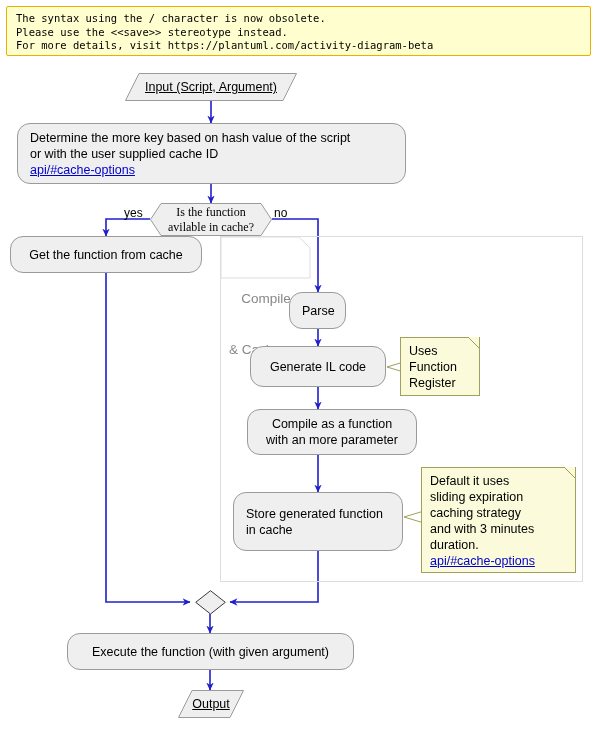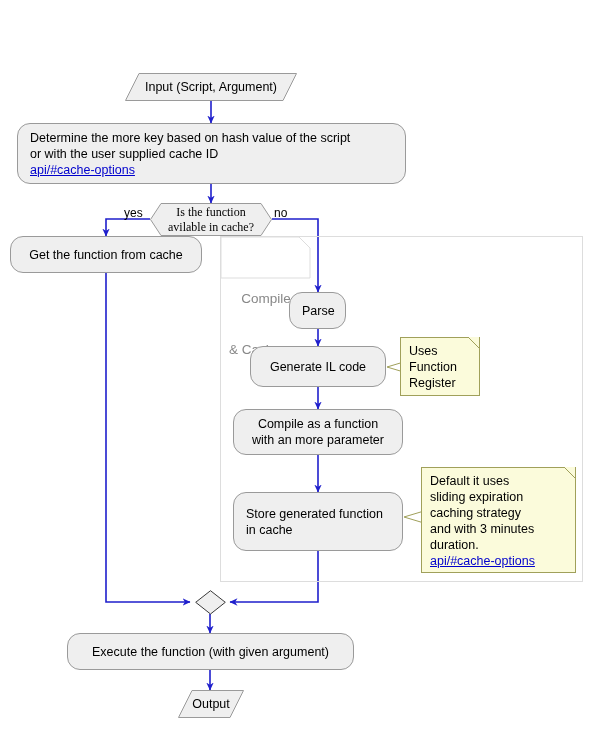--- a/index.html
+++ b/index.html
@@ -76,20 +76,21 @@
   .para-wrap svg { position: absolute; left: 0; top: 0; }
   .para-wrap .para-label {
     position: absolute;
     left: 0; top: 0;
     width: 100%; height: 100%;
     display: flex;
     align-items: center;
     justify-content: center;
     font-size: 12.5px;
     color: #000;
+    text-decoration: underline;
   }
 
   
   .hex-wrap { position: absolute; font-family: Liberation Serif, serif; }
   .hex-wrap svg { position: absolute; left: 0; top: 0; }
   .hex-wrap .hex-label {
     position: absolute;
     left: 0; top: 0;
     width: 100%; height: 100%;
     display: flex;
@@ -166,20 +167,25 @@
     font-size: 12px;
     color: #000;
     background: transparent;
   }
 </style>
 </head>
 <body>
 
 <div id="diagram-root">
 
+  <div class="warning-box">
+    <div class="warning-line">The syntax using the / character is now obsolete.</div>
+    <div class="warning-line">Please use the &lt;&lt;save&gt;&gt; stereotype instead.</div>
+    <div class="warning-line">For more details, visit https://plantuml.com/activity-diagram-beta</div>
+  </div>
 
   <svg id="connectors" viewBox="0 0 609 733" width="609" height="733">
     <defs>
       <marker id="arrowhead" markerWidth="9" markerHeight="9" refX="7.5" refY="4.5" orient="auto" markerUnits="userSpaceOnUse">
         <path d="M0,0.8 L8,4.5 L0,8.2 L2.4,4.5 Z" fill="#1F1FCC"></path>
       </marker>
       <marker id="arrowhead-left" markerWidth="9" markerHeight="9" refX="7.5" refY="4.5" orient="auto" markerUnits="userSpaceOnUse">
         <path d="M0,0.8 L8,4.5 L0,8.2 L2.4,4.5 Z" fill="#1F1FCC"></path>
       </marker>
     </defs>
@@ -250,21 +256,21 @@
   </div>
 
   <div class="node activity center" style="left:289px; top:292px; width:57px; height:37px;">
     <div class="txt">Parse</div>
   </div>
 
   <div class="node activity center" style="left:250px; top:346px; width:136px; height:41px;">
     <div class="txt">Generate IL code</div>
   </div>
 
-  <div class="node activity center" style="left:233px; top:409px; width:170px; height:46px;">
+  <div class="node activity center" style="left:247px; top:409px; width:170px; height:46px;">
     <div class="txt">
       <span>Compile as a function</span><br>
       <span>with an more parameter</span>
     </div>
   </div>
 
   <div class="node activity" style="left:233px; top:492px; width:170px; height:59px;">
     <div class="txt">
       <span>Store generated function</span><br>
       <span>in cache</span>

